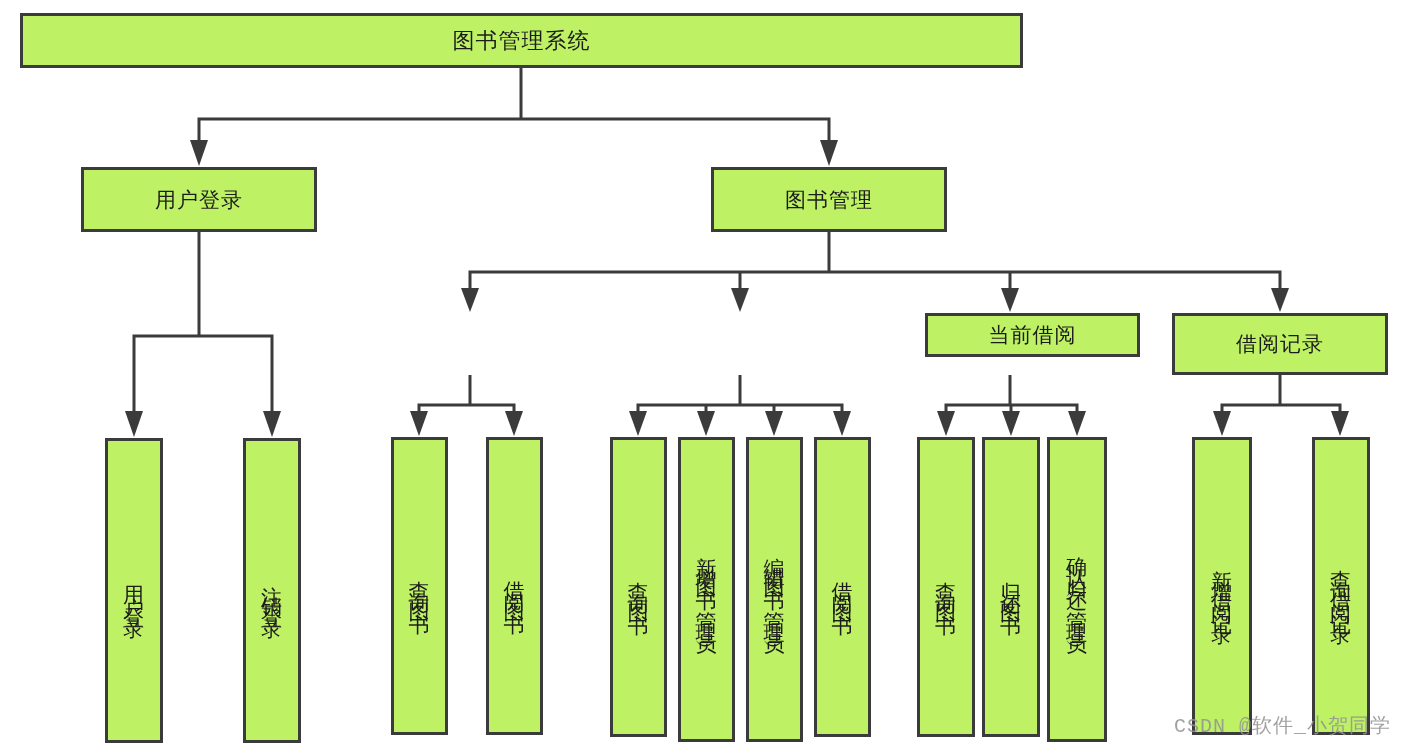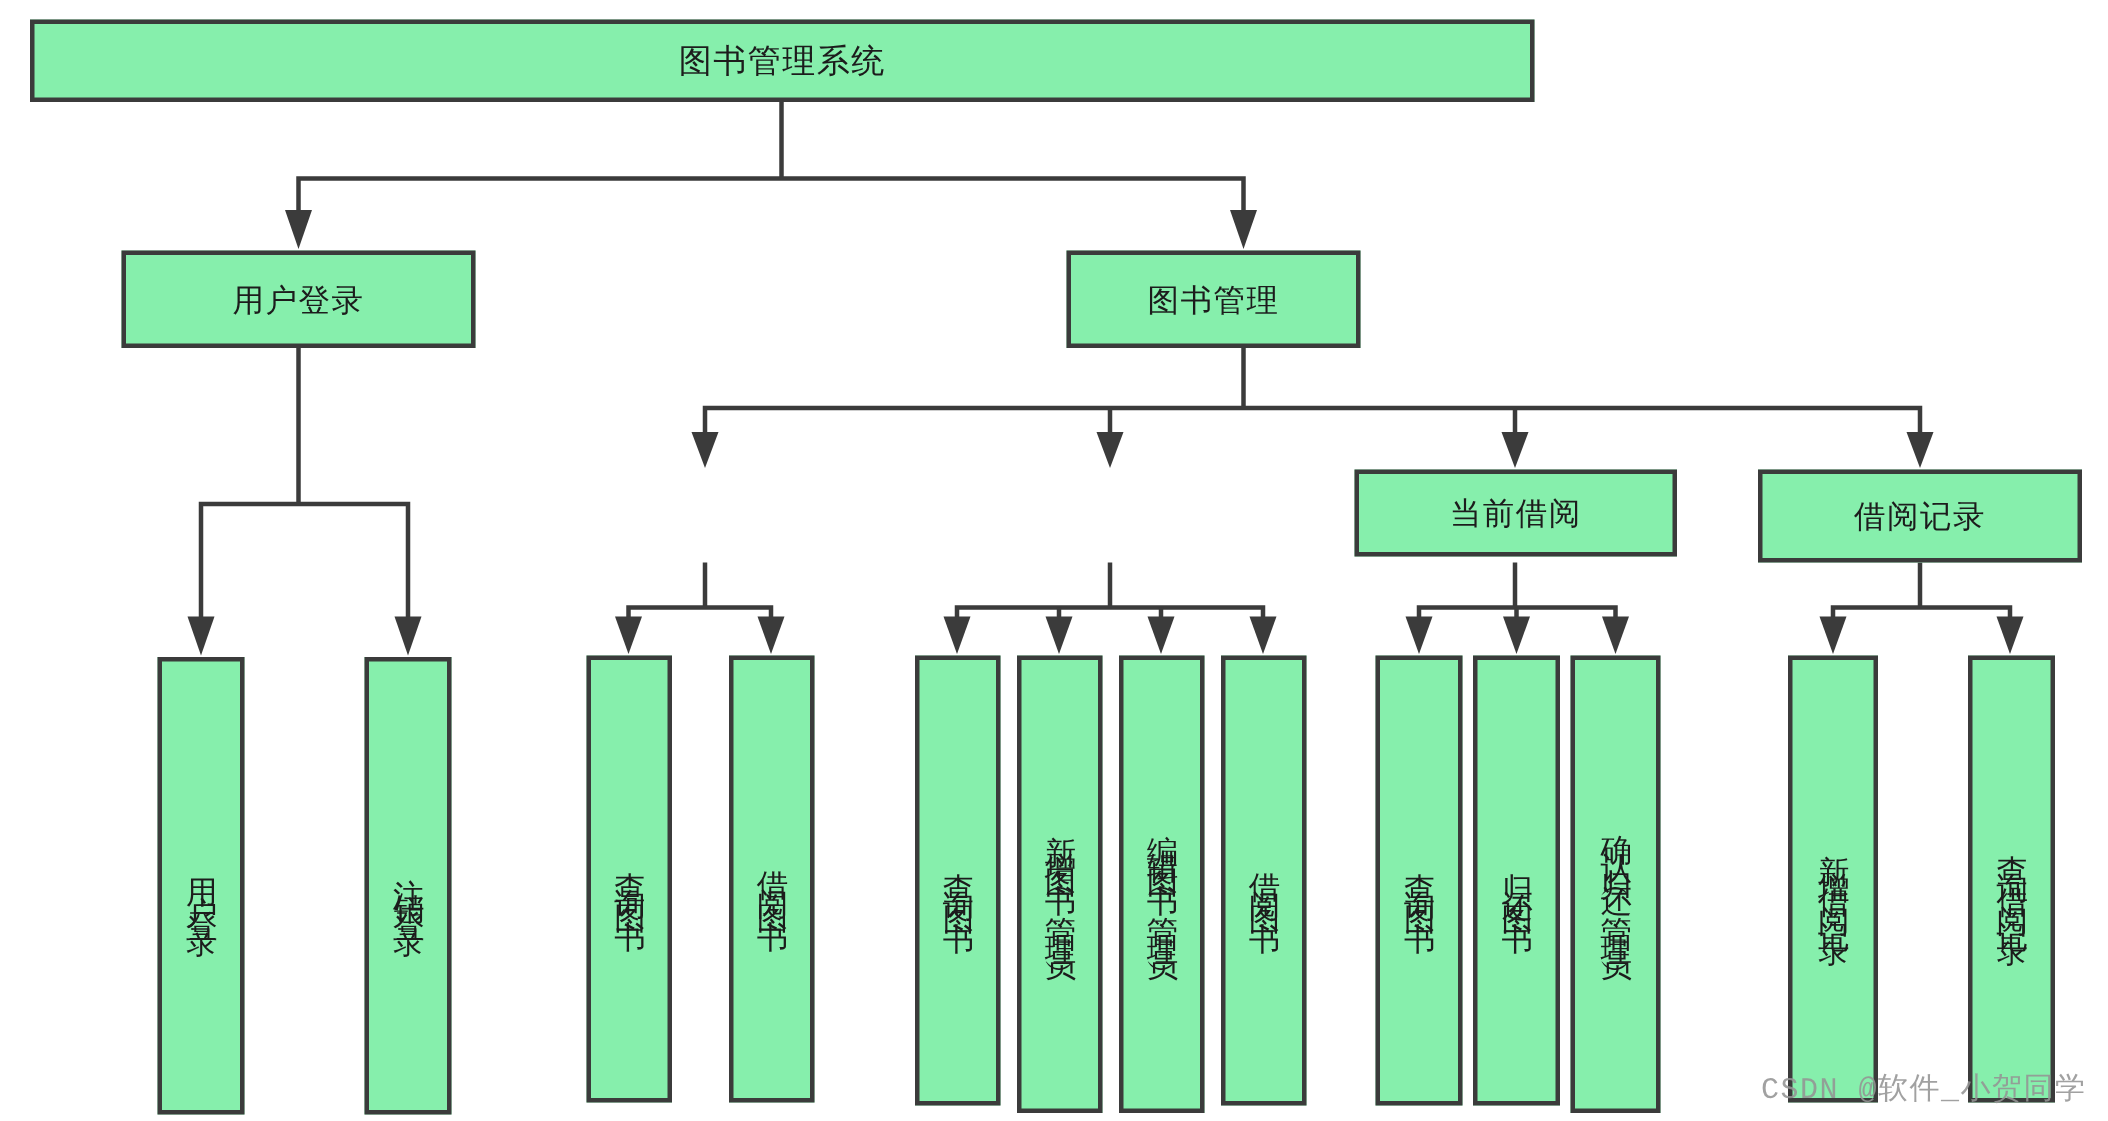--- a/index.html
+++ b/index.html
@@ -18,21 +18,21 @@
   .connectors {
     position: absolute;
     left: 0;
     top: 0;
     pointer-events: none;
   }
   .box {
     position: absolute;
     box-sizing: border-box;
     border: 3px solid #3b3b3b;
-    background: #86efac;
+    background: #bef264;
     display: flex;
     align-items: center;
     justify-content: center;
     color: #1c1c1c;
     font-size: 21px;
     letter-spacing: 1px;
   }
   .box.root {
     font-size: 22px;
   }
@@ -112,25 +112,25 @@
     </g>
   </svg>
 
   <div class="box root" style="left:20px; top:13px; width:1003px; height:55px">
     <span>图书管理系统</span>
   </div>
 
   <div class="box" style="left:81px; top:167px; width:236px; height:65px">
     <span>用户登录</span>
   </div>
-  <div class="box" style="left:711px; top:167px; width:196px; height:65px">
+  <div class="box" style="left:711px; top:167px; width:236px; height:65px">
     <span>图书管理</span>
   </div>
 
-  <div class="box" style="left:903px; top:313px; width:215px; height:58px">
+  <div class="box" style="left:925px; top:313px; width:215px; height:44px">
     <span>当前借阅</span>
   </div>
   <div class="box" style="left:1172px; top:313px; width:216px; height:62px">
     <span>借阅记录</span>
   </div>
 
   <div class="box leaf" style="left:105px; top:438px; width:58px; height:305px">
     <span class="vtext">用户登录</span>
   </div>
   <div class="box leaf" style="left:243px; top:438px; width:58px; height:305px">

